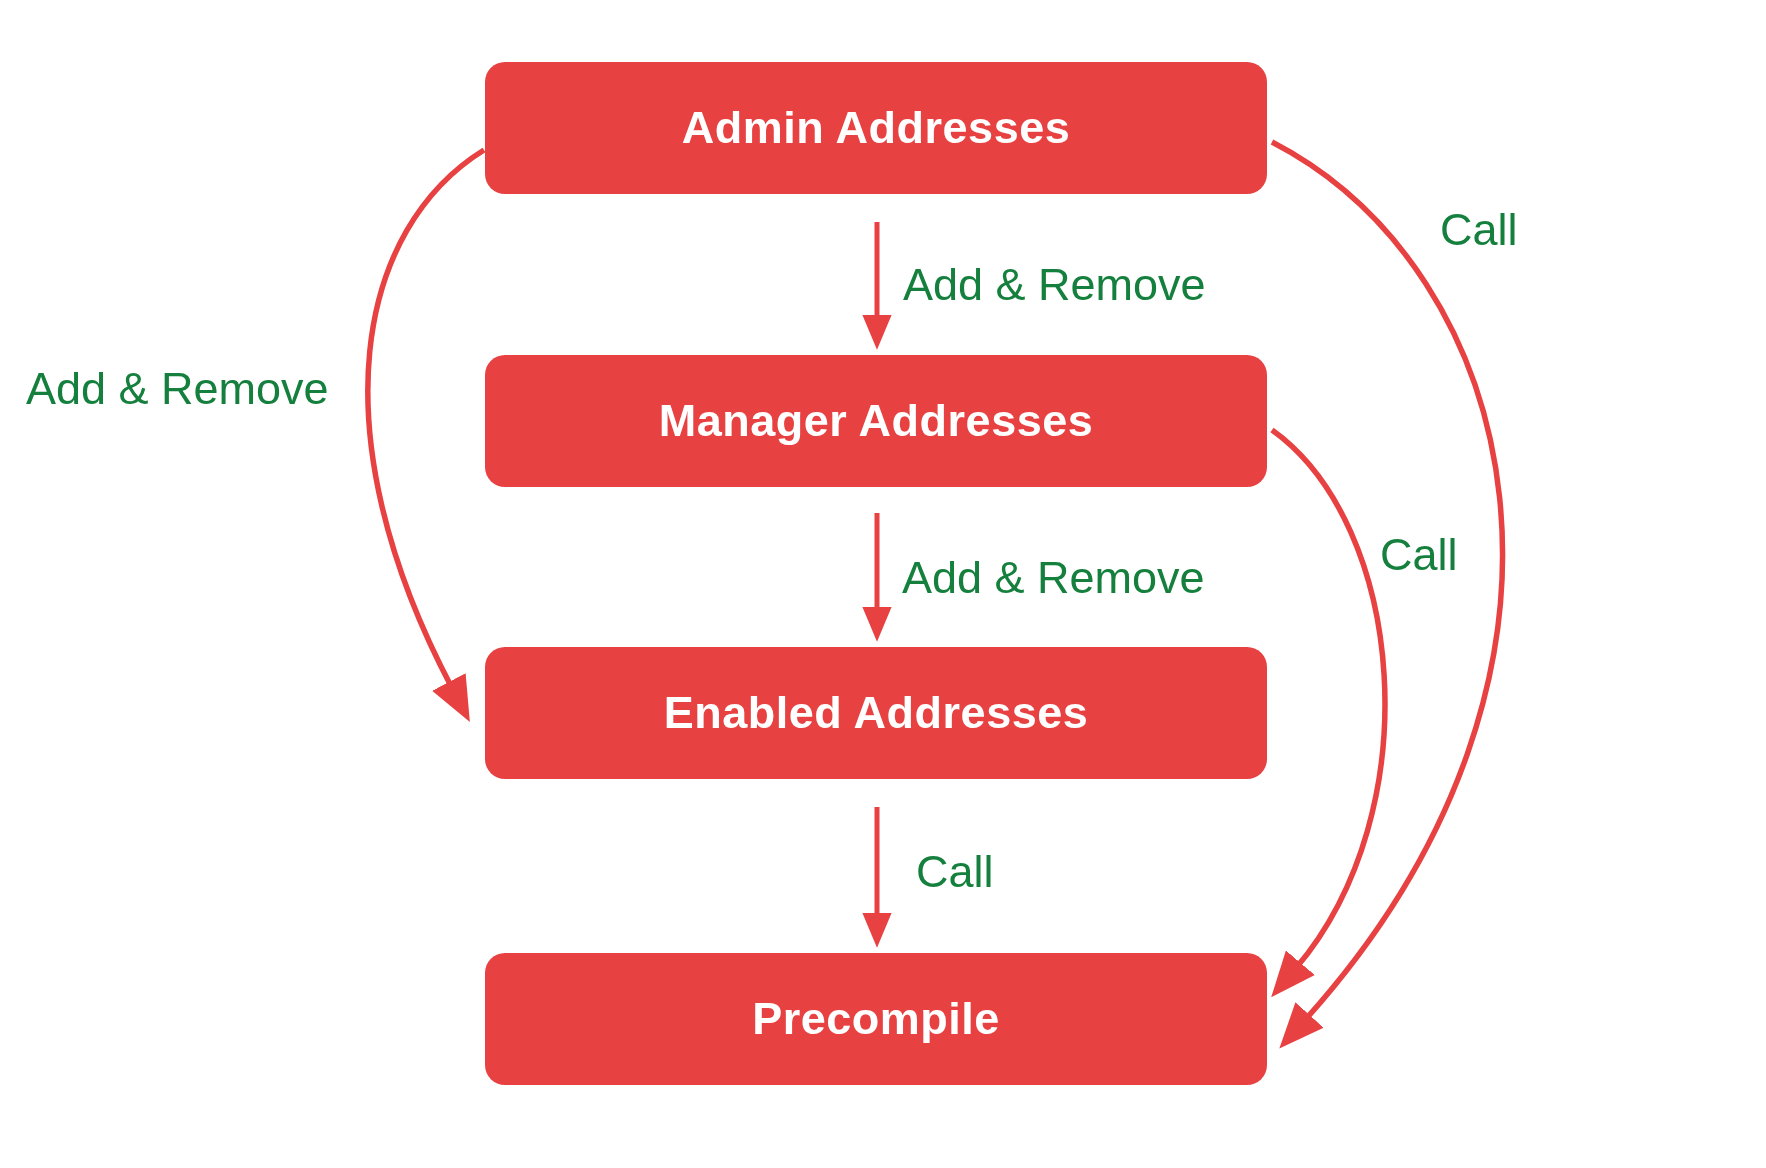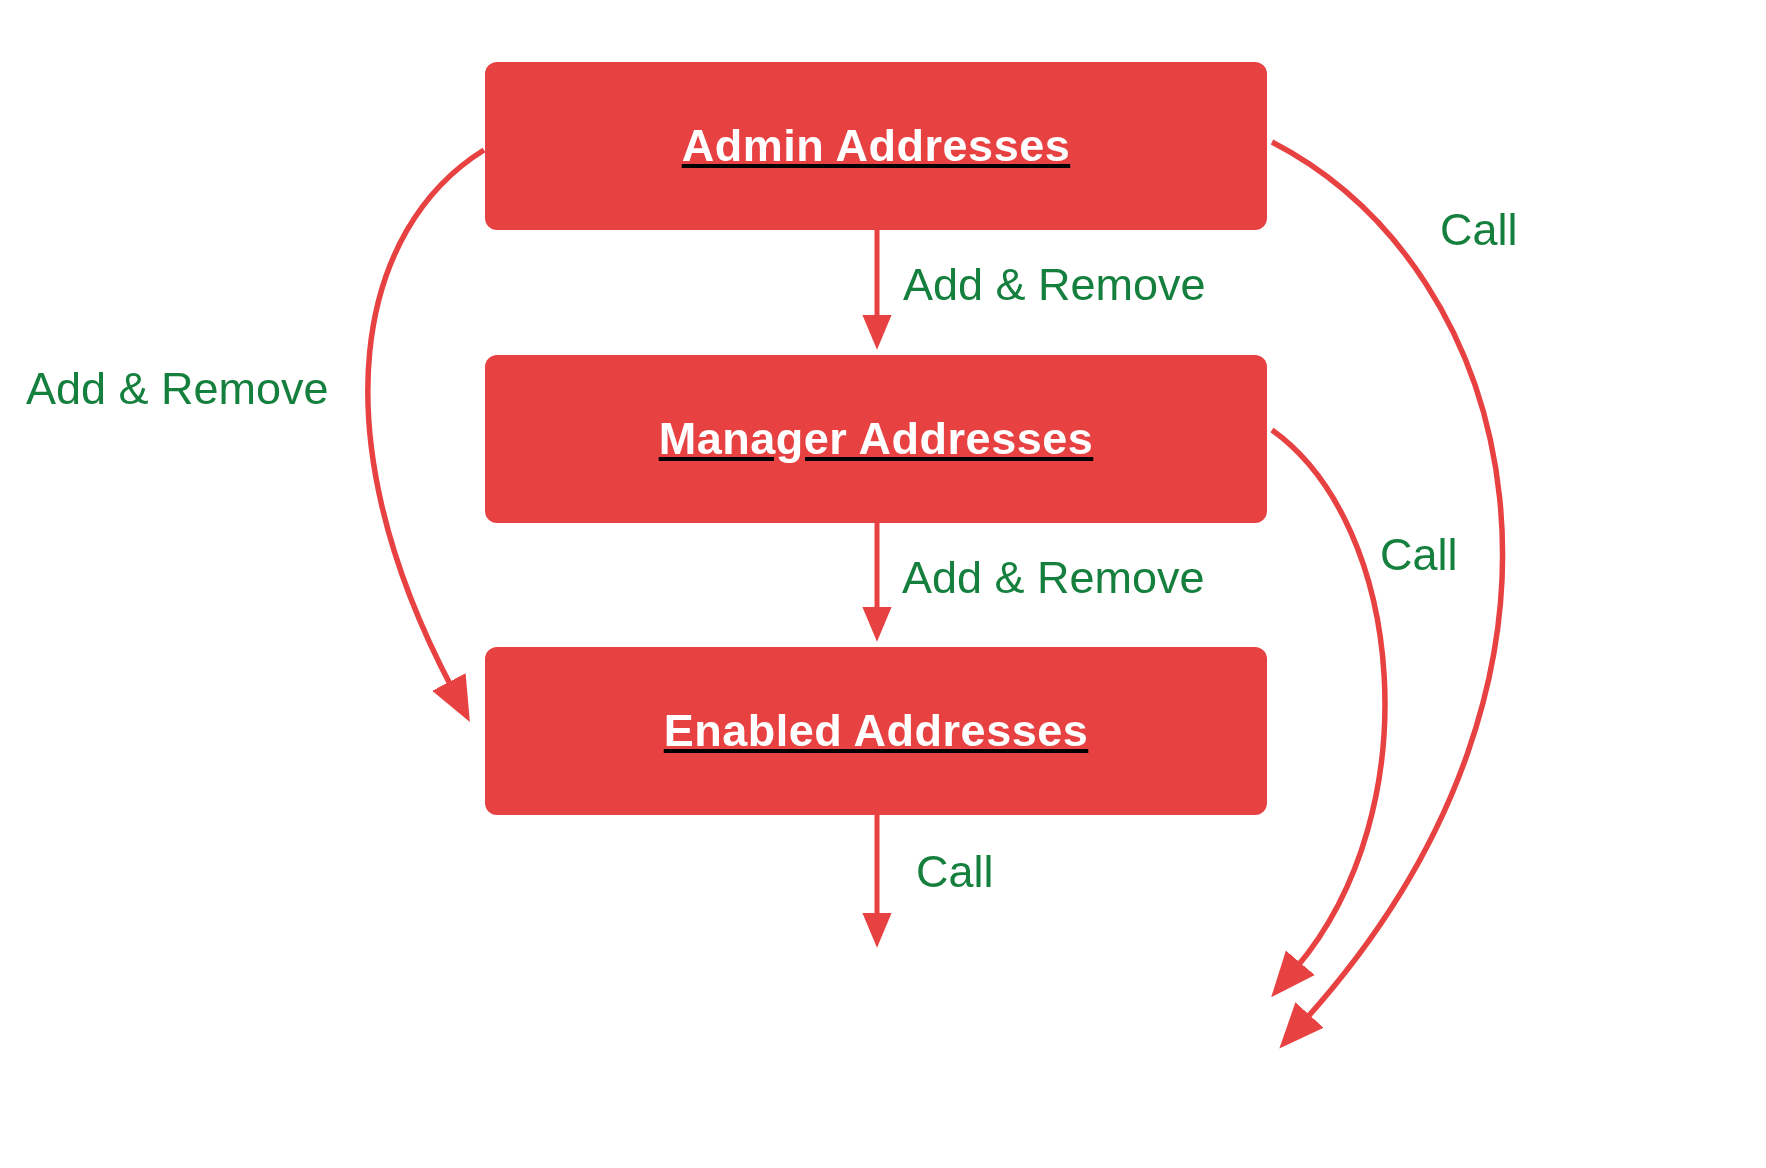--- a/index.html
+++ b/index.html
@@ -25,27 +25,26 @@
   .edges-svg path.edge {
     fill: none;
     stroke: #e84142;
   }
   .edges-svg path.edge.straight { stroke-width: 5px; }
   .edges-svg path.edge.curved   { stroke-width: 5.5px; }
   .node {
     position: absolute;
     left: 485px;
     width: 782px;
-    height: 168px;
+    height: 132px;
     background: #e84142;
-    border-radius: 12px;
+    border-radius: 20px;
     display: flex;
     align-items: center;
     justify-content: center;
-    text-decoration: underline;
   }
   .node .node-label {
     color: #ffffff;
     font-size: 45px;
     font-weight: 700;
     letter-spacing: 0.5px;
     white-space: nowrap;
   }
   .node-admin      { top: 62px; }
   .node-manager    { top: 355px; }
@@ -95,20 +94,23 @@
   </div>
 
   <div class="node node-enabled">
     <span class="node-label">Enabled Addresses</span>
   </div>
 
   <div class="node node-manager">
     <span class="node-label">Manager Addresses</span>
   </div>
 
+  <div class="node node-precompile">
+    <span class="node-label">Precompile</span>
+  </div>
 
   <div class="edge-label lbl-admin-manager">Add &amp; Remove</div>
 
   <div class="edge-label lbl-manager-enabled">Add &amp; Remove</div>
 
   <div class="edge-label lbl-enabled-precomp">Call</div>
 
   <div class="edge-label lbl-left-add-remove">Add &amp; Remove</div>
 
   <div class="edge-label lbl-call-outer">Call</div>

